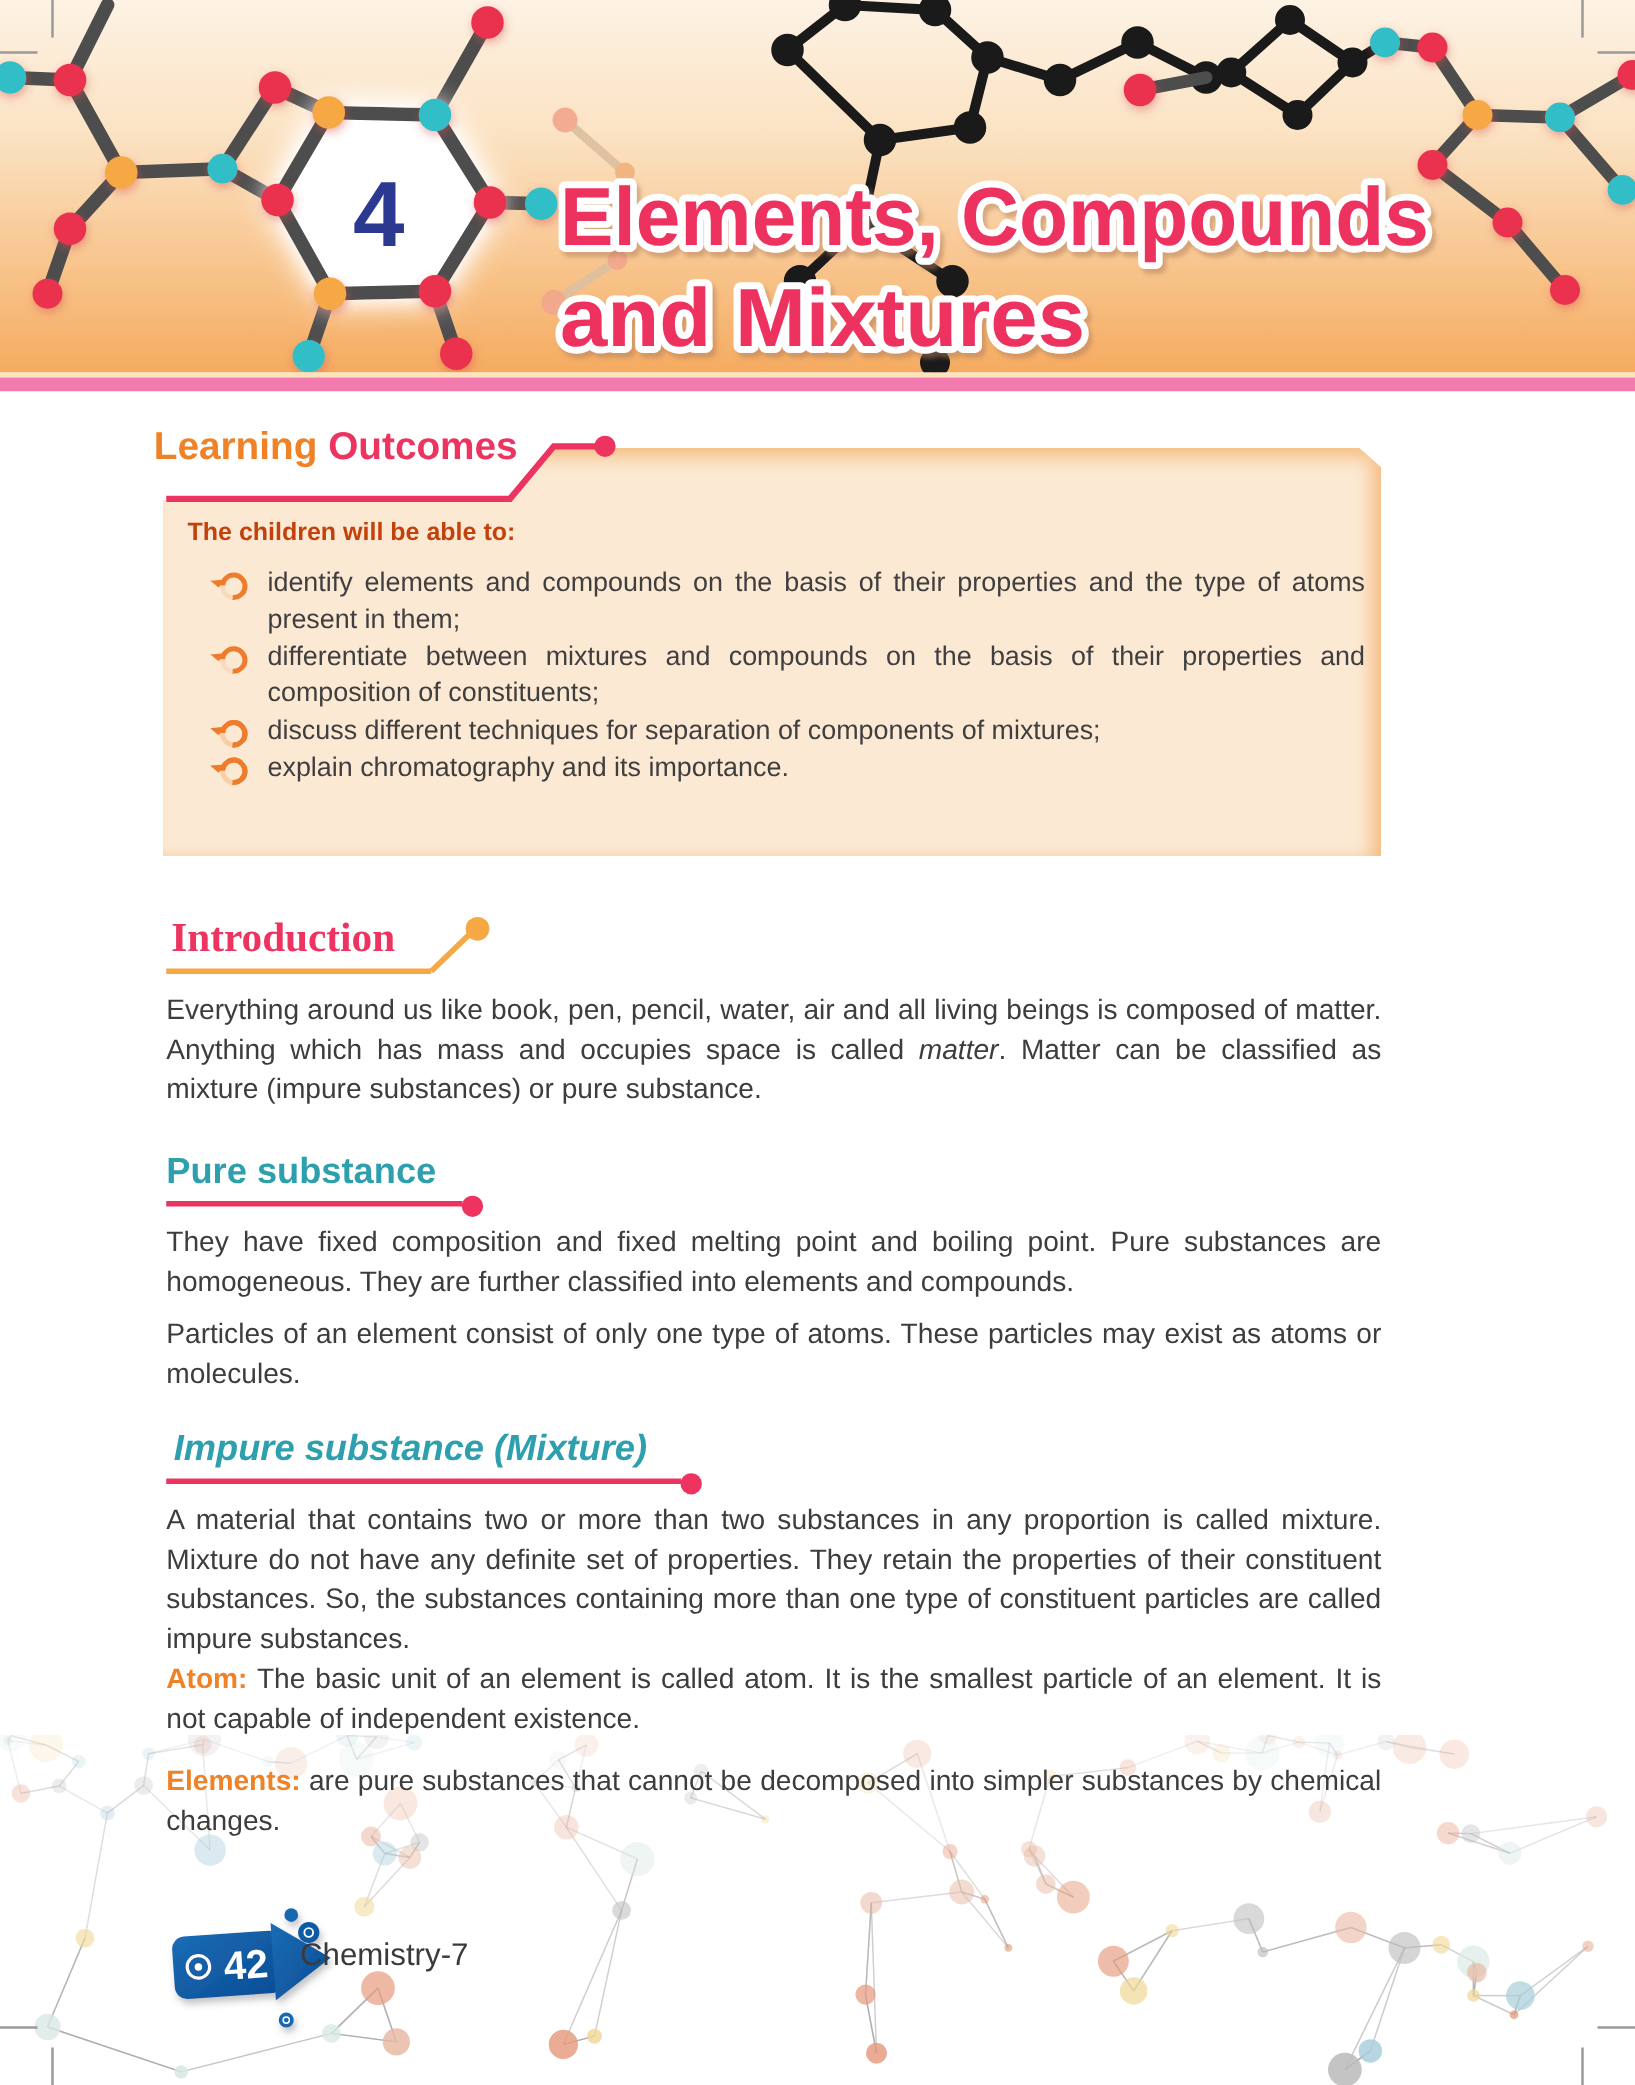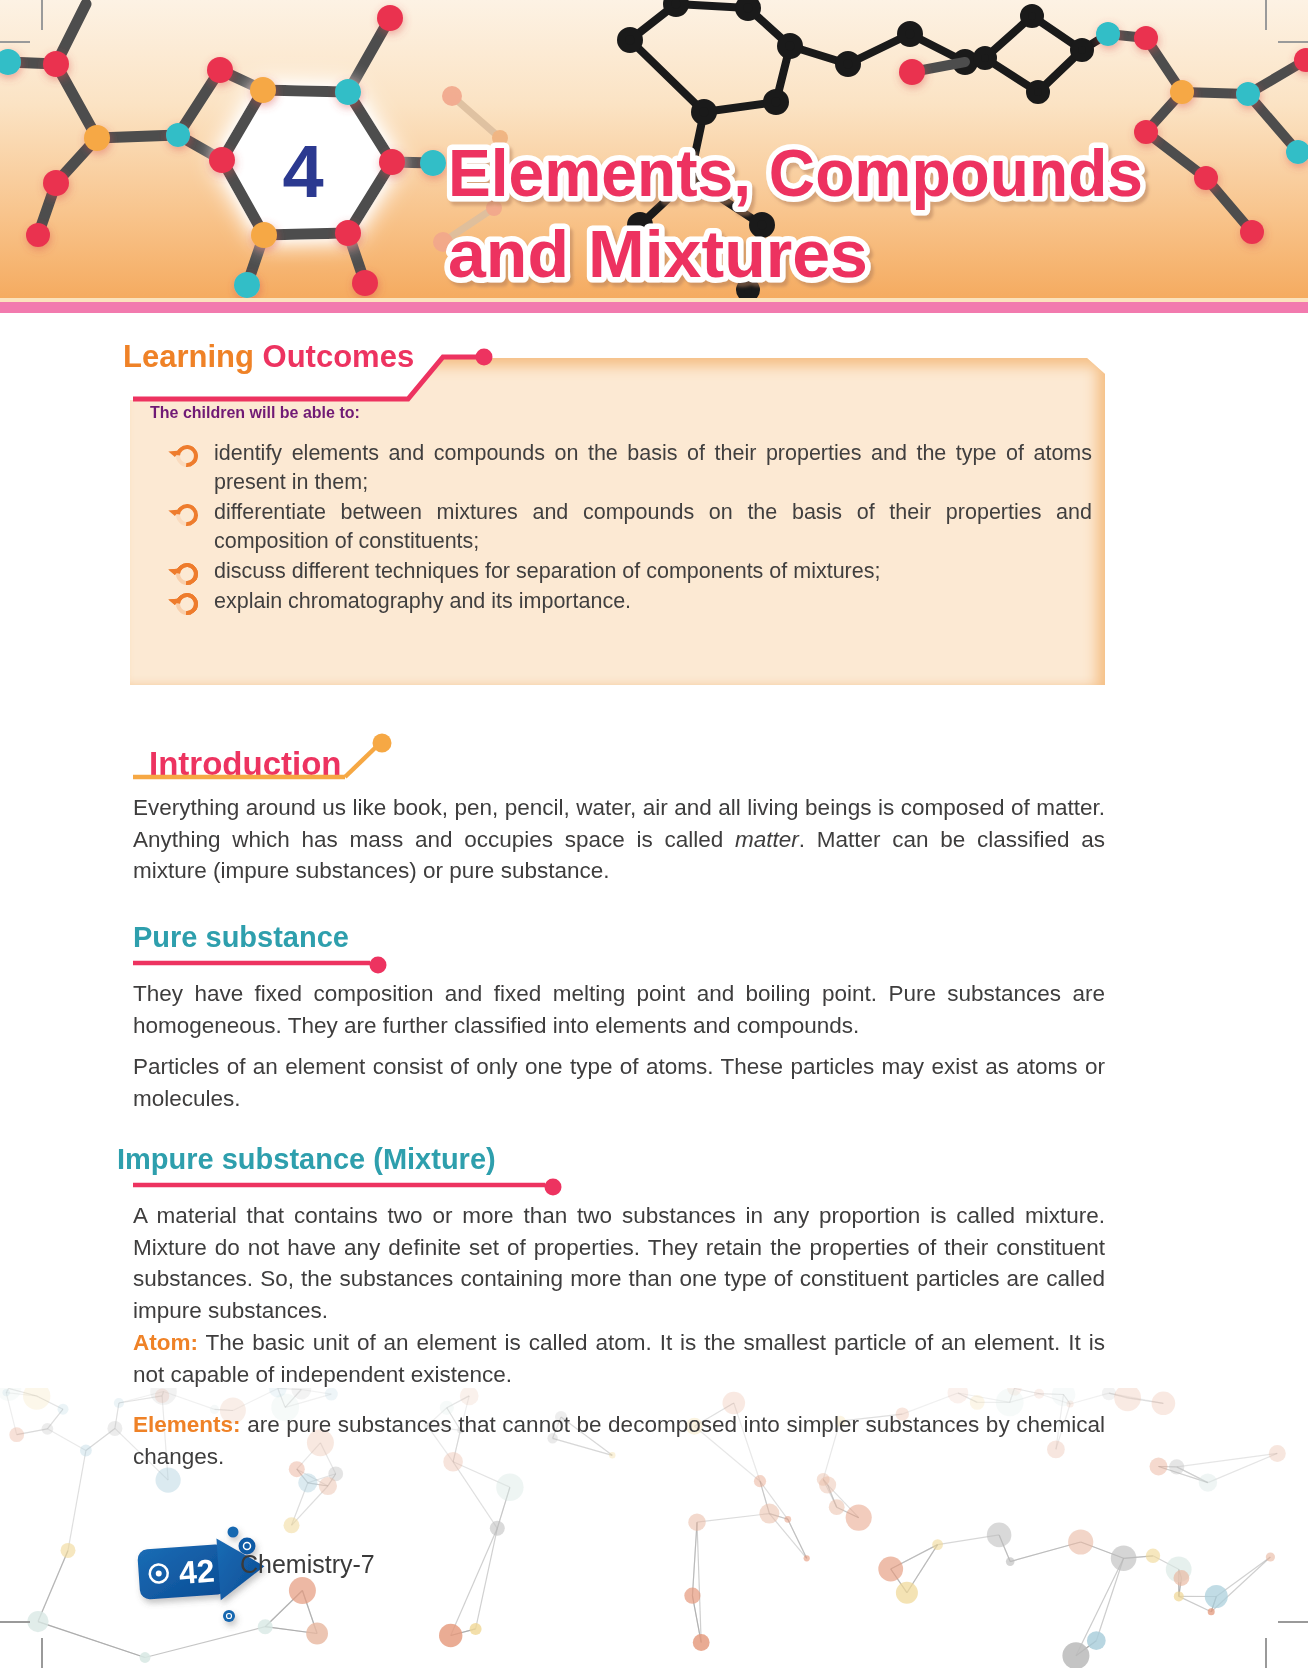--- a/index.html
+++ b/index.html
@@ -25,40 +25,40 @@
     z-index:1;
   }
   .lo-heading{
     position:absolute;left:123px;top:339px;z-index:3;
     font-size:31px;font-weight:bold;letter-spacing:0;
   }
   .lo-heading .w1{color:#ef8227;}
   .lo-heading .w2{color:#ed3360;}
   .lo-line-svg{position:absolute;left:120px;top:335px;z-index:3;}
   .lo-content{position:absolute;left:150px;top:398px;width:942px;z-index:2;}
-  .lo-lead{font-size:16px;font-weight:bold;color:#701a75;line-height:30px;margin-bottom:11px;}
+  .lo-lead{font-size:20px;font-weight:bold;color:#c2410c;line-height:30px;margin-bottom:11px;margin-top:13px;}
   ul.lo-list{list-style:none;margin:0;padding:0;}
   ul.lo-list li{
     position:relative;padding-left:64px;font-size:21.5px;line-height:29px;
     text-align:justify;color:#403f3f;margin-bottom:1px;
   }
   .lo-ico{
     position:absolute;left:26px;top:6px;width:14px;height:14px;border-radius:50%;
     border:4.5px solid #ee7c2d;border-left-color:rgba(238,124,45,.12);
     transform:rotate(-40deg);
   }
   .lo-ico::after{
     content:"";position:absolute;left:-9px;top:-6px;width:0;height:0;
     border:6px solid transparent;border-top-color:#ee7c2d;transform:rotate(35deg);
   }
   
   .h-intro{position:absolute;left:133px;top:729px;font-size:33px;font-weight:bold;color:#ed3360;z-index:2;}
   .h-teal{position:absolute;font-size:29px;font-weight:bold;color:#2e9fad;z-index:2;}
   .h-pure{left:133px;top:921px;}
-  .h-impure{left:117px;top:1143px;}
+  .h-impure{left:139px;top:1143px;font-style:italic;}
   .deco-svg{position:absolute;z-index:2;}
   
   .para{
     position:absolute;left:133px;width:972px;font-size:22.5px;line-height:31.5px;
     text-align:justify;color:#3e3d3d;z-index:2;
   }
   .para .it{font-style:italic;}
   .deflabel{color:#ef8227;font-weight:bold;}
   
   .footer-net{position:absolute;left:0;top:1388px;width:1308px;height:280px;z-index:0;}
@@ -226,21 +226,21 @@
       <li><span class="lo-ico"></span><span>identify elements and compounds on the basis of their properties and the type of atoms present in them;</span></li>
       <li><span class="lo-ico"></span><span>differentiate between mixtures and compounds on the basis of their properties and composition of constituents;</span></li>
       <li><span class="lo-ico"></span></li>
       <li><span class="lo-ico"></span><span>discuss different techniques for separation of components of mixtures;</span></li>
       <li><span class="lo-ico"></span></li>
       <li><span class="lo-ico"></span><span>explain chromatography and its importance.</span></li>
     </ul>
   </div>
 </section>
 
-<h2 class="h-intro" style="margin:16px;">Introduction</h2>
+<h2 class="h-intro" style="margin:4px;font-family:Liberation Serif, serif;">Introduction</h2>
 <svg class="deco-svg" style="left:125px;top:725px;" width="290" height="64">
   <line x1="8" y1="52" x2="220" y2="52" stroke="#f6a844" stroke-width="4.5"></line>
   <line x1="220" y1="52" x2="250" y2="23" stroke="#f6a844" stroke-width="4.5"></line>
   <circle cx="257" cy="18" r="9.5" fill="#f6a844"></circle>
 </svg>
 <p class="para" style="top:792px;margin:0;">
   <span>Everything around us like book, pen, pencil, water, air and all living beings is composed of matter. Anything which has mass and occupies space is called </span><span class="it">matter</span><span>. Matter can be classified as mixture (impure substances) or pure substance.</span>
 </p>
 
 <h3 class="h-teal h-pure" style="margin:0;">Pure substance</h3>

